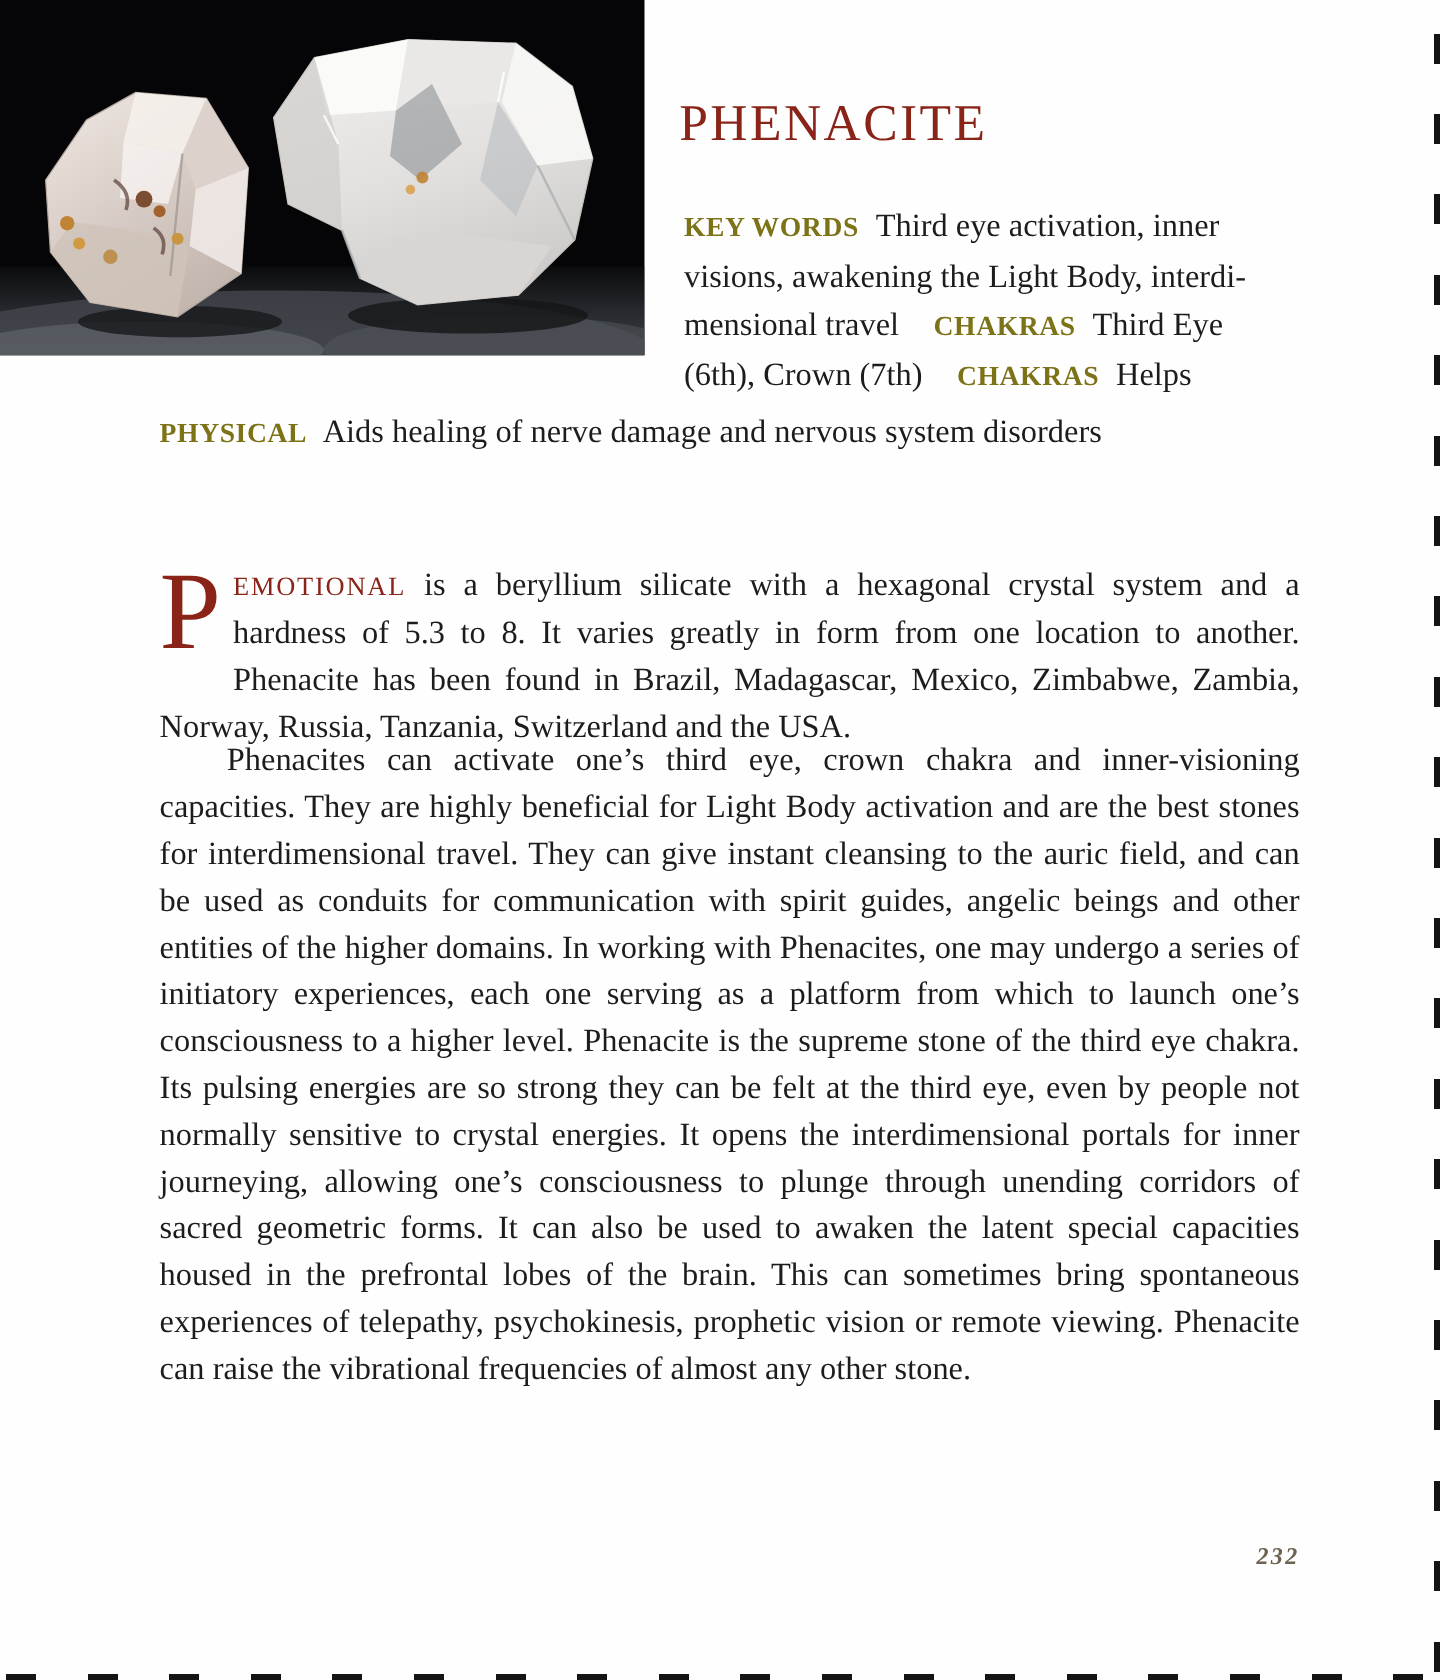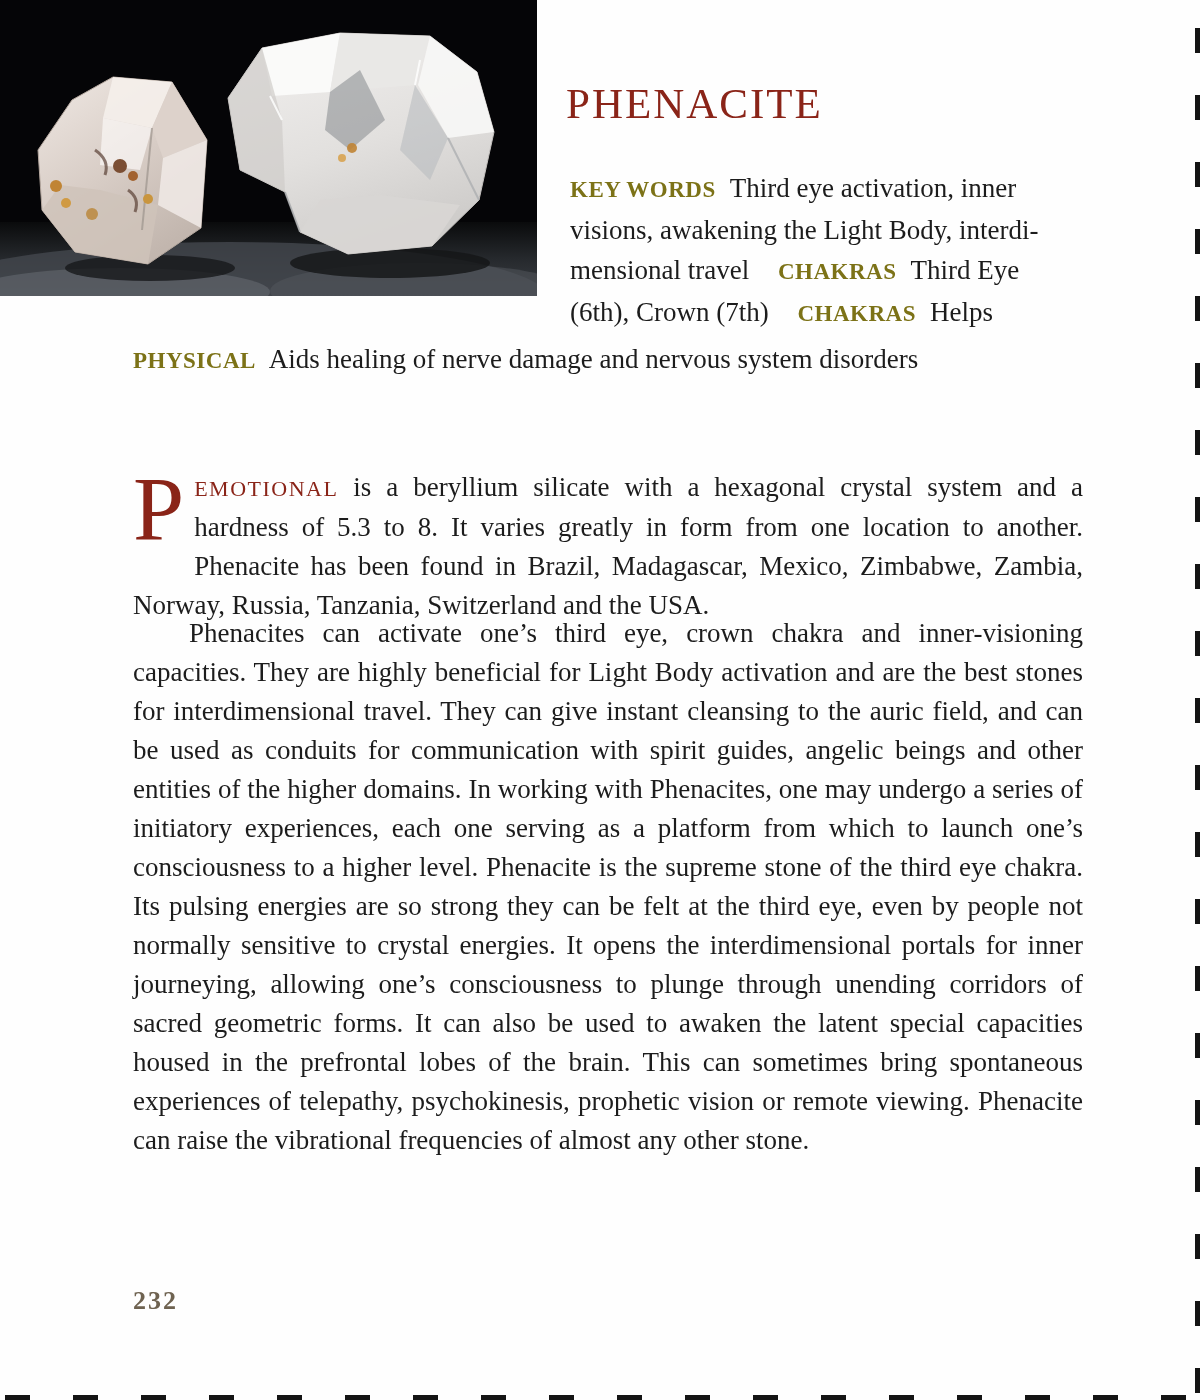--- a/index.html
+++ b/index.html
@@ -56,22 +56,22 @@
     float:left; color:var(--title);
     font-size:92px; line-height:74px; height:78px;
     padding:4px 10px 0 0;
   }
   .lead-smallcaps{
     color:var(--title); font-size:22px; letter-spacing:1.5px;
   }
   
   .pagenum{
     position:absolute; left:133px; top:1286px; width:950px;
-    text-align:left; color:var(--page_number);
-    font-size:26px; font-weight:700; letter-spacing:2px;
+    text-align:right; color:var(--page_number);
+    font-size:20px; font-weight:700; letter-spacing:2px;font-style:italic;
   }
   
   .right-ticks{
     position:absolute; top:28px; right:0; width:5px; height:1372px;
     background:repeating-linear-gradient(to bottom,
       var(--tick) 0 25px, transparent 25px 67px);
   }
   .bottom-ticks{
     position:absolute; left:5px; bottom:0; height:5px; width:1195px;
     background:repeating-linear-gradient(to right,

